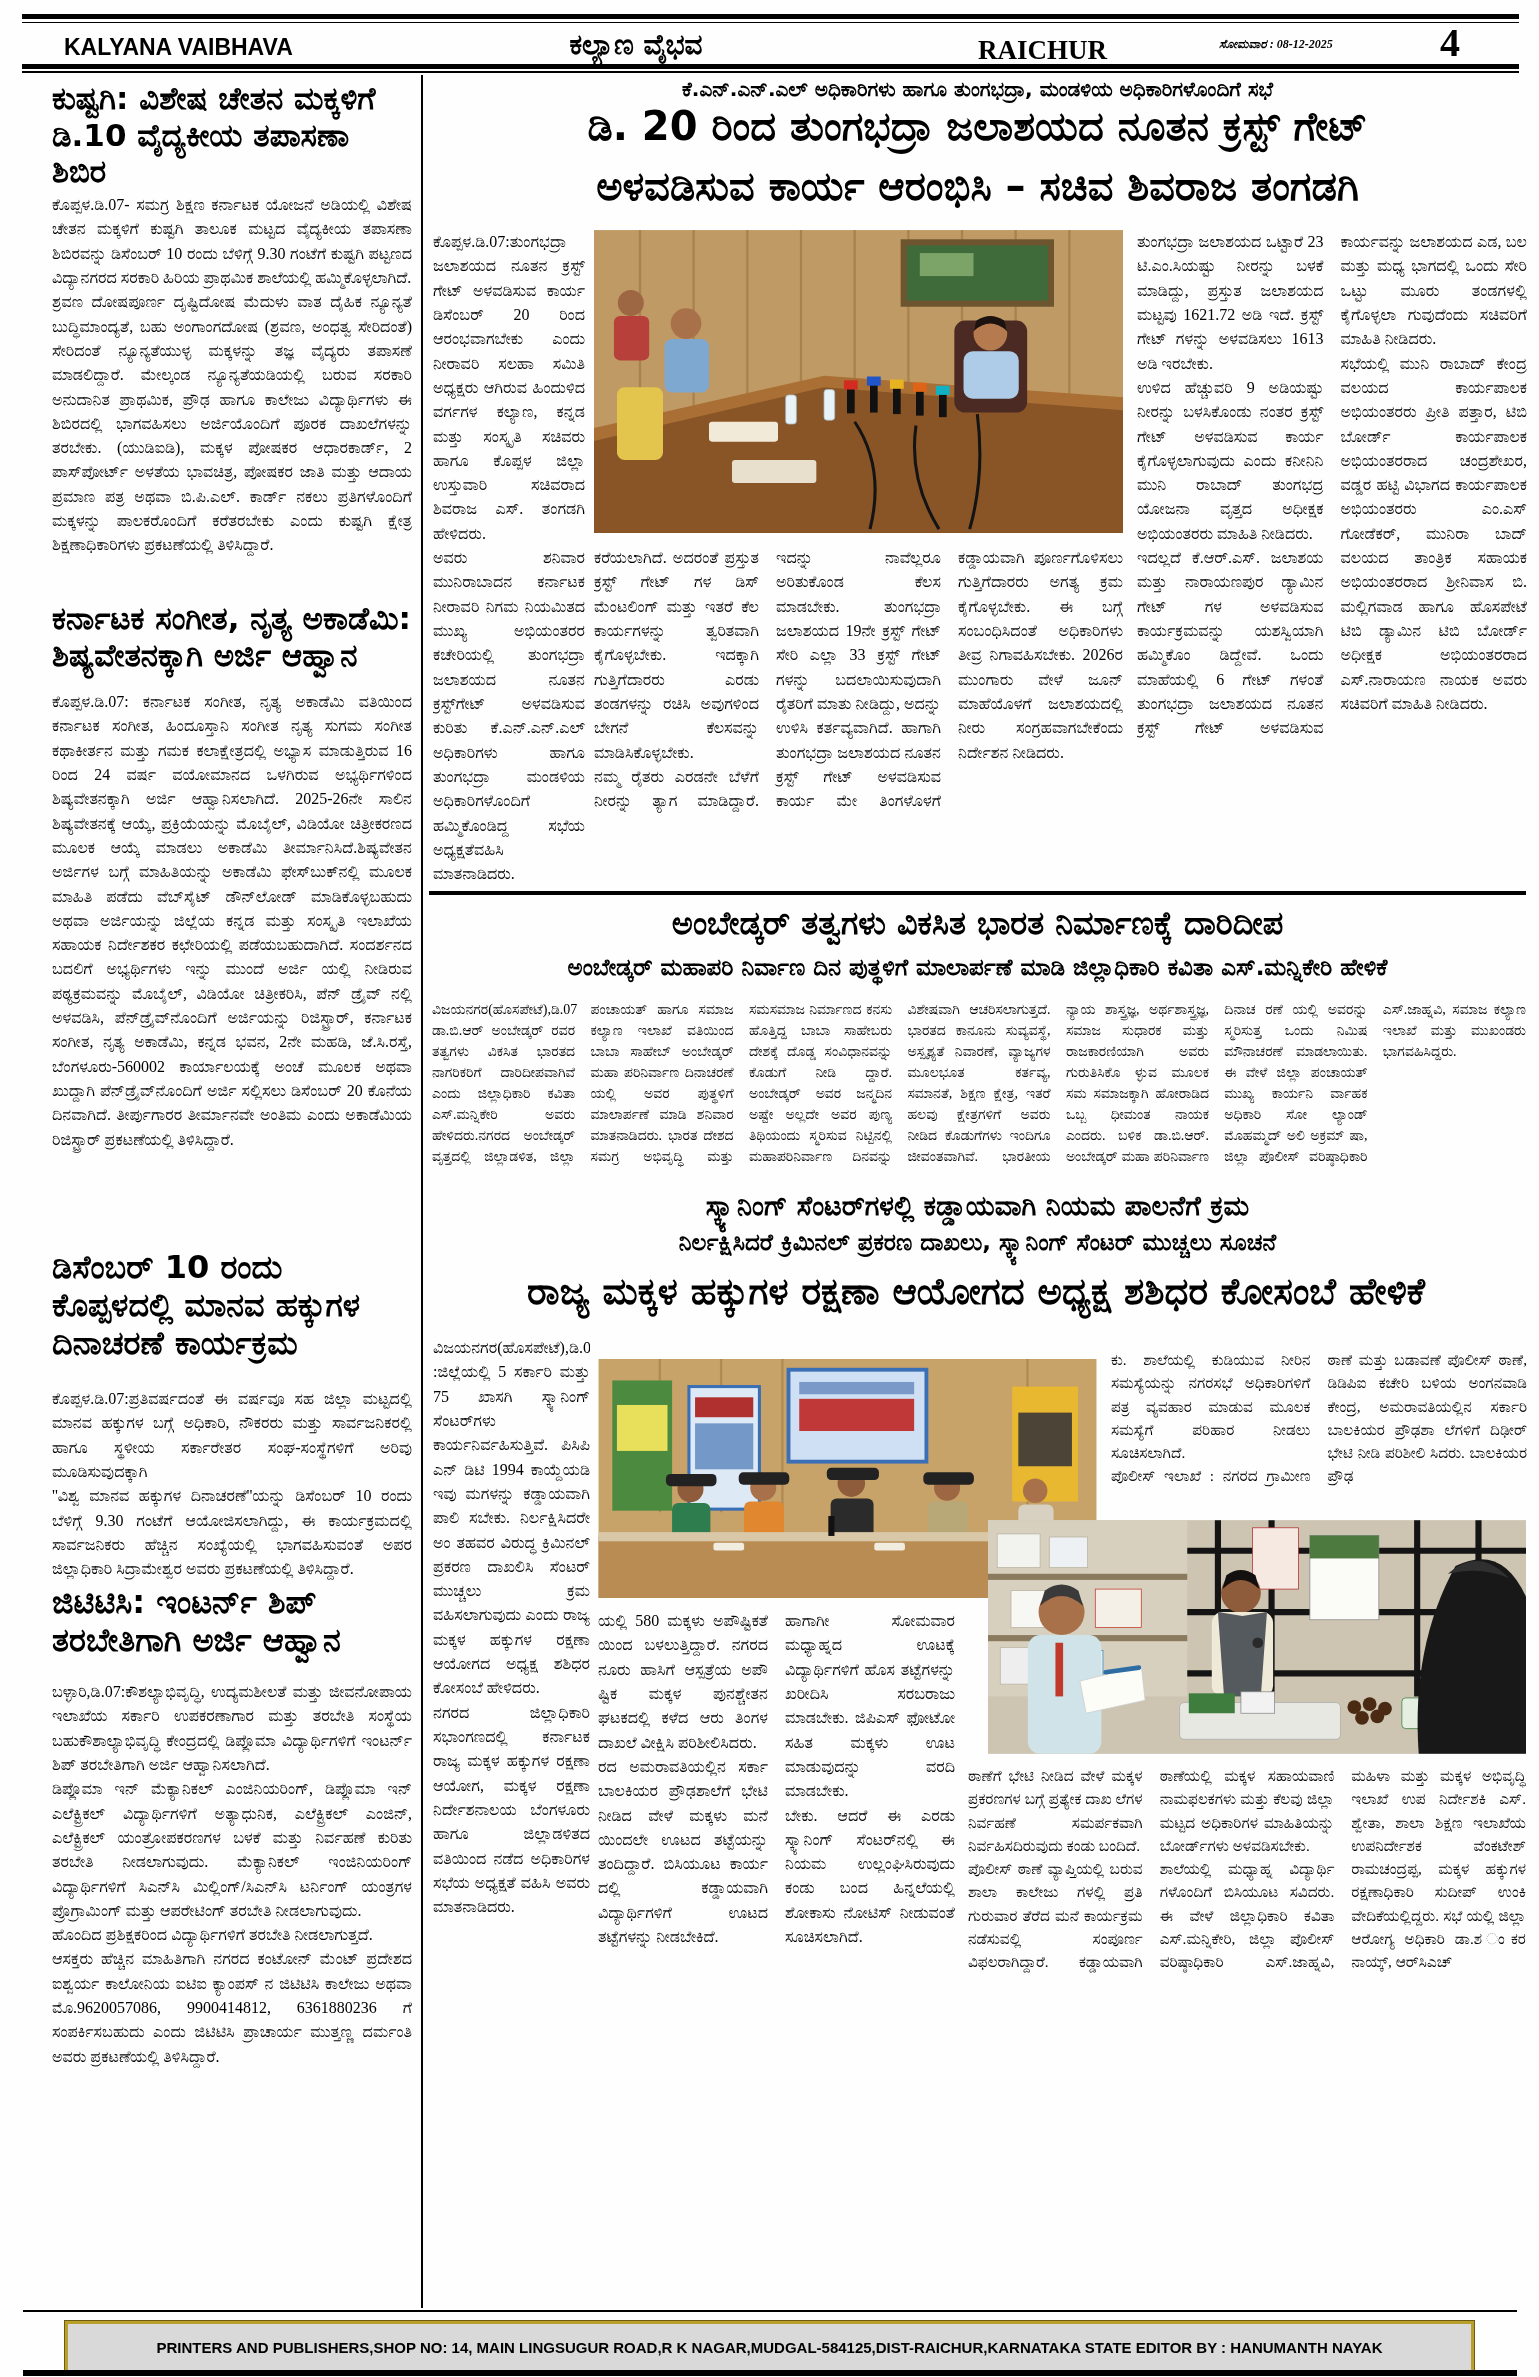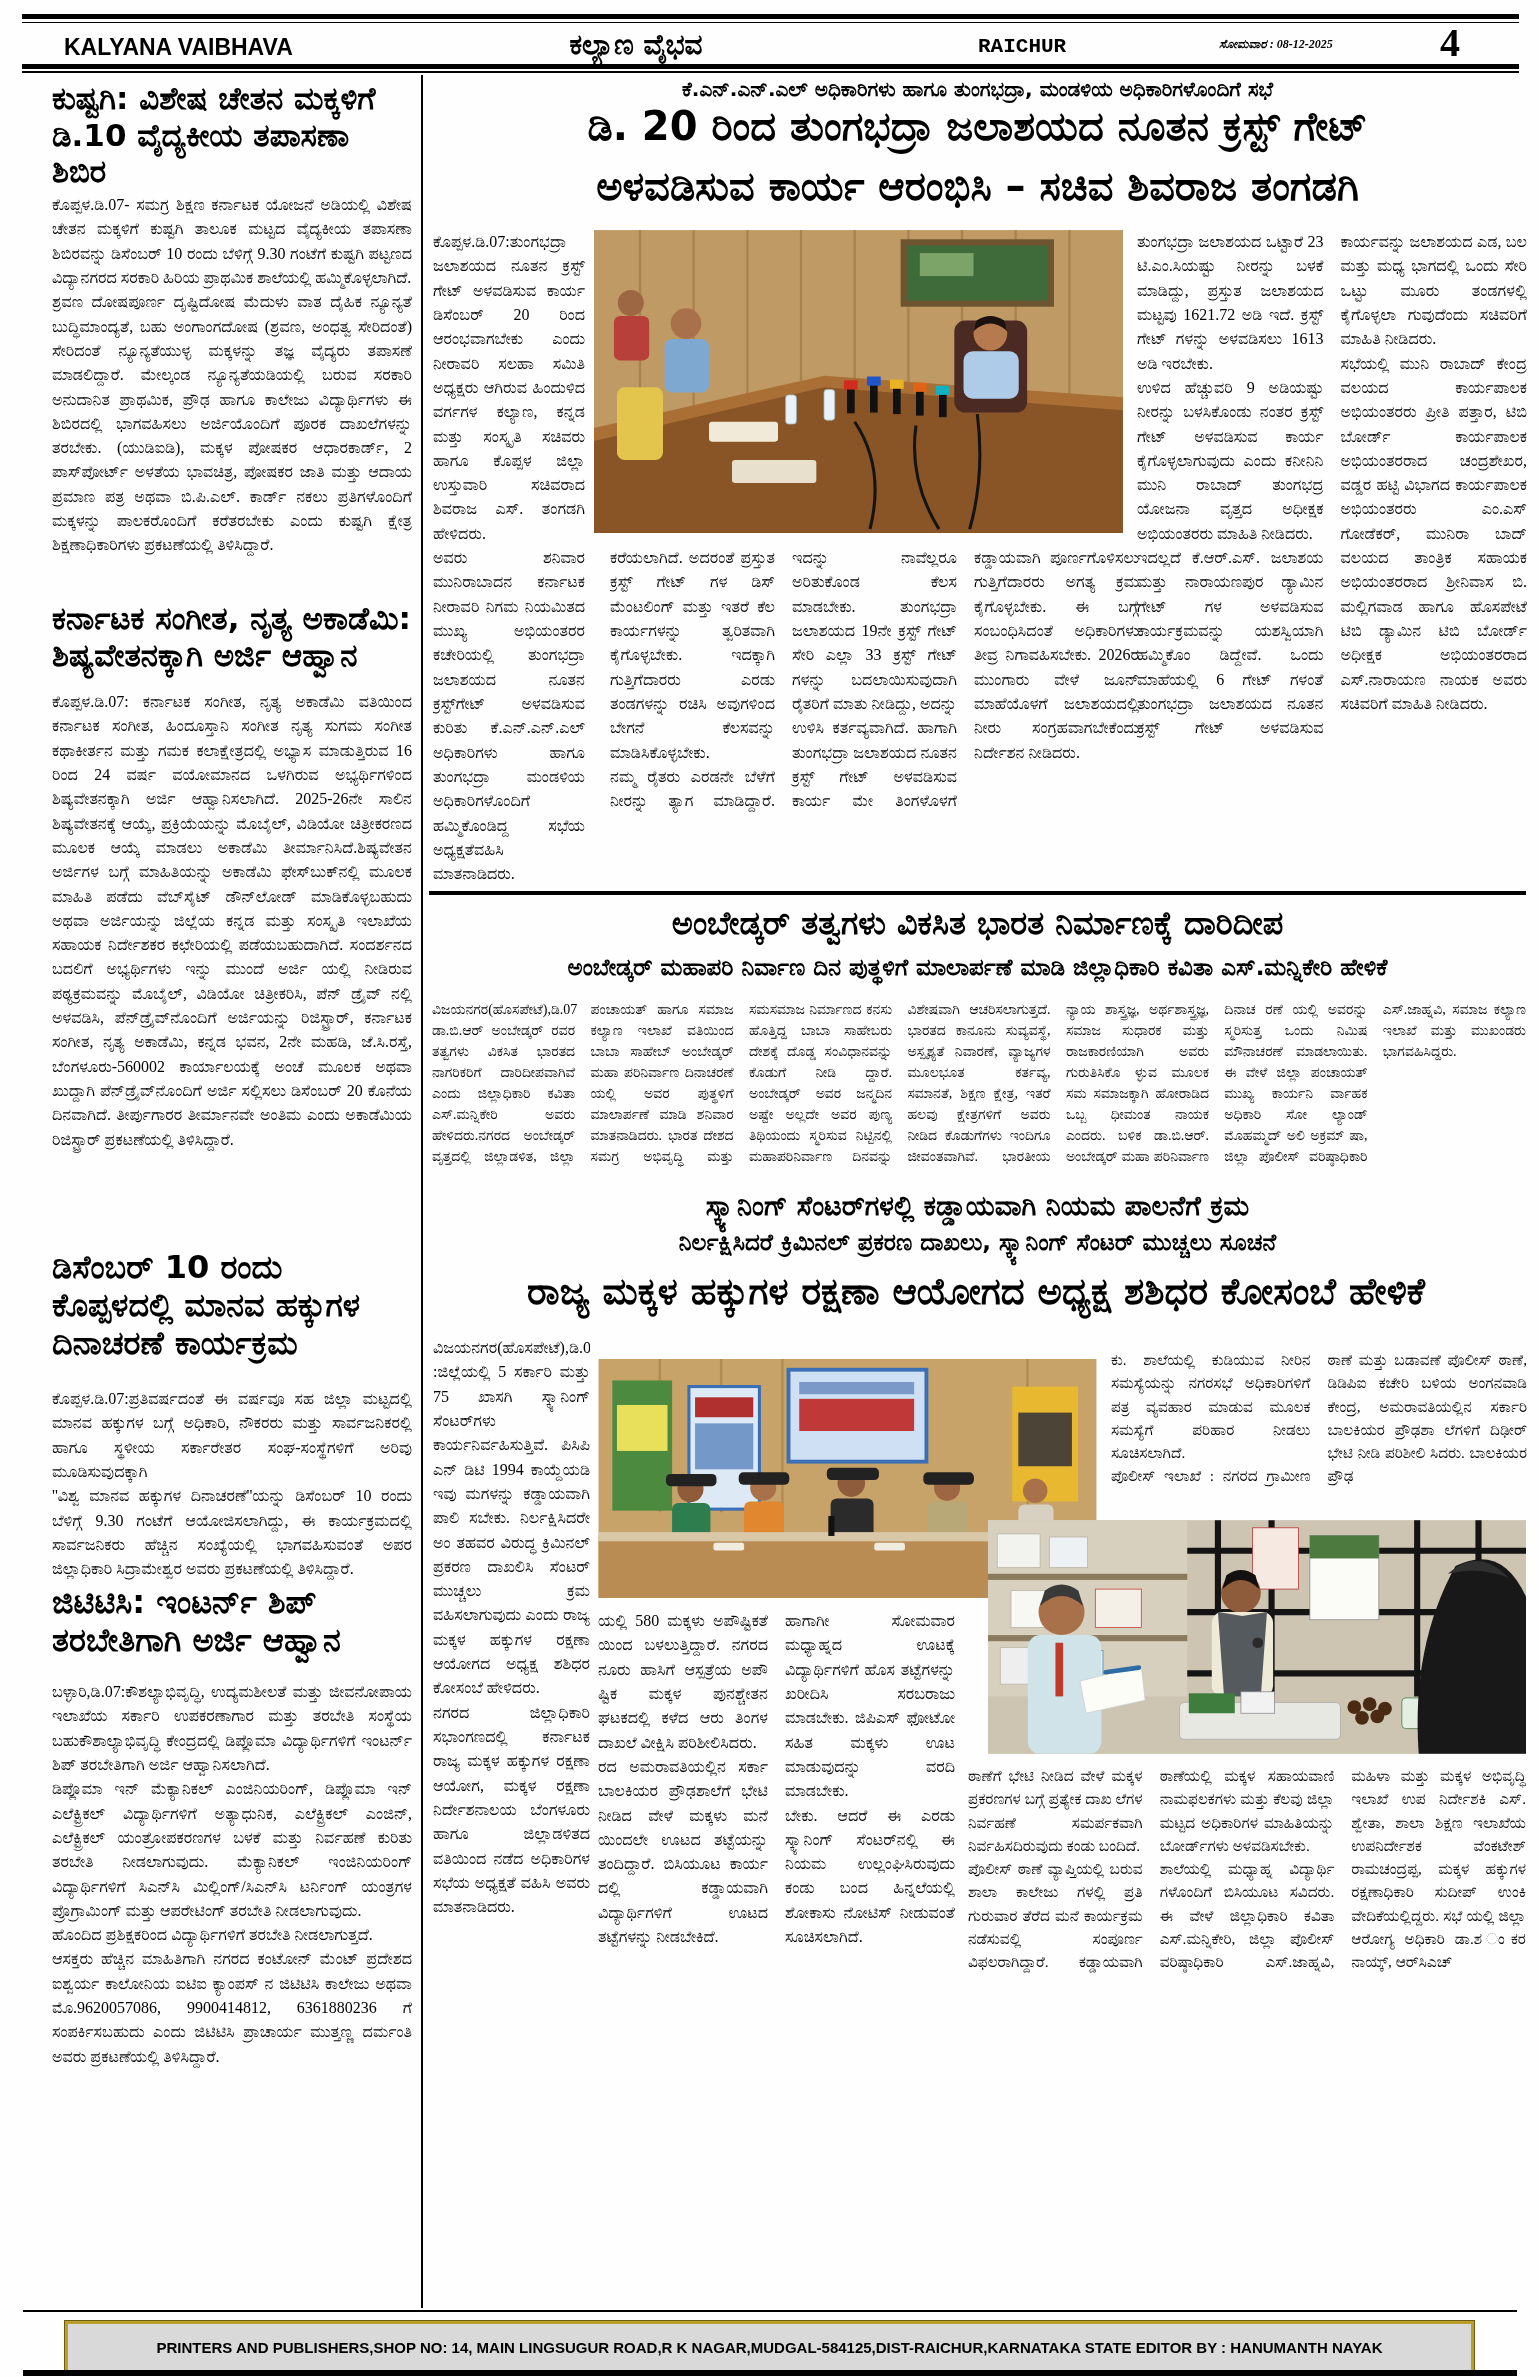--- a/index.html
+++ b/index.html
@@ -3,21 +3,21 @@
 <meta charset="utf-8">
 <style>
   html,body{margin:0;padding:0;background:#9a9a9a;}
   .page{position:relative;width:1540px;height:2377px;background:#fefefe;color:#000;
         font-family:"Liberation Serif", serif;overflow:hidden;}
   .abs{position:absolute;}
   .rule{background:#000;}
   .vert-rule{background:#000;width:1.5px;}
   .masthead-en{font-family:"Liberation Sans",sans-serif;font-weight:bold;font-size:23px;letter-spacing:0px;}
   .masthead-kn{font-family:"DejaVu Sans",sans-serif;font-weight:bold;font-size:28px;}
-  .masthead-city{font-family:Liberation Mono, monospace;font-weight:bold;font-size:21px;}
+  .masthead-city{font-family:Liberation Serif, serif;font-weight:bold;font-size:27px;}
   .masthead-date{font-family:"Liberation Serif",serif;font-weight:bold;font-size:12px;font-style:italic;}
   .page-num{font-family:"Liberation Serif",serif;font-weight:bold;font-size:40px;line-height:1;}
   .headline{font-family:"DejaVu Sans",sans-serif;font-weight:bold;line-height:1.18;}
   .kicker{font-family:"DejaVu Sans",sans-serif;font-weight:bold;text-align:center;}
   .body-text{font-size:16px;line-height:1.52;text-align:justify;white-space:pre-line;overflow:hidden;}
   .cols2{column-count:2;column-gap:17px;}
   .cols3{column-count:3;column-gap:17px;}
   .cols7{column-count:7;column-gap:15.3px;}
   .center{text-align:center;}
   .footer-box{border:3.1px solid #b9a02c;outline:1.5px solid #6d5c10;background:#d9d9d9;
@@ -115,21 +115,21 @@
 
       <rect x="250" y="215" width="14" height="38" rx="4" fill="#e9f2f7" stroke="#9db6c4"></rect>
       <rect x="300" y="208" width="14" height="40" rx="4" fill="#e9f2f7" stroke="#9db6c4"></rect>
       <rect x="150" y="250" width="90" height="26" rx="4" fill="#f2ead8"></rect>
       <rect x="180" y="300" width="110" height="30" rx="4" fill="#e8e0cc"></rect>
 
       <path d="M340 250 q40 60 20 140 M420 255 q-10 70 30 135 M500 240 q10 80 -10 150" stroke="#141414" stroke-width="4" fill="none"></path>
     </svg>
   </div>
 
-  <div class="abs body-text cols3" style="left:594px;top:546px;width:529px;height:341px;margin-left:16px;">ಕರೆಯಲಾಗಿದೆ. ಅದರಂತೆ ಪ್ರಸ್ತುತ ಕ್ರಸ್ಟ್ ಗೇಟ್ ಗಳ ಡಿಸ್ ಮೆಂಟಲಿಂಗ್ ಮತ್ತು ಇತರೆ ಕೆಲ ಕಾರ್ಯಗಳನ್ನು ತ್ವರಿತವಾಗಿ ಕೈಗೊಳ್ಳಬೇಕು. ಇದಕ್ಕಾಗಿ ಗುತ್ತಿಗೆದಾರರು ಎರಡು ತಂಡಗಳನ್ನು ರಚಿಸಿ ಅವುಗಳಿಂದ ಬೇಗನೆ ಕೆಲಸವನ್ನು ಮಾಡಿಸಿಕೊಳ್ಳಬೇಕು.
+  <div class="abs body-text cols3" style="left:594px;top:546px;width:529px;height:341px;">ಕರೆಯಲಾಗಿದೆ. ಅದರಂತೆ ಪ್ರಸ್ತುತ ಕ್ರಸ್ಟ್ ಗೇಟ್ ಗಳ ಡಿಸ್ ಮೆಂಟಲಿಂಗ್ ಮತ್ತು ಇತರೆ ಕೆಲ ಕಾರ್ಯಗಳನ್ನು ತ್ವರಿತವಾಗಿ ಕೈಗೊಳ್ಳಬೇಕು. ಇದಕ್ಕಾಗಿ ಗುತ್ತಿಗೆದಾರರು ಎರಡು ತಂಡಗಳನ್ನು ರಚಿಸಿ ಅವುಗಳಿಂದ ಬೇಗನೆ ಕೆಲಸವನ್ನು ಮಾಡಿಸಿಕೊಳ್ಳಬೇಕು.
 ನಮ್ಮ ರೈತರು ಎರಡನೇ ಬೆಳೆಗೆ ನೀರನ್ನು ತ್ಯಾಗ ಮಾಡಿದ್ದಾರೆ. ಇದನ್ನು ನಾವೆಲ್ಲರೂ ಅರಿತುಕೊಂಡ ಕೆಲಸ ಮಾಡಬೇಕು. ತುಂಗಭದ್ರಾ ಜಲಾಶಯದ 19ನೇ ಕ್ರಸ್ಟ್ ಗೇಟ್ ಸೇರಿ ಎಲ್ಲಾ 33 ಕ್ರಸ್ಟ್ ಗೇಟ್ ಗಳನ್ನು ಬದಲಾಯಿಸುವುದಾಗಿ ರೈತರಿಗೆ ಮಾತು ನೀಡಿದ್ದು, ಅದನ್ನು ಉಳಿಸಿ ಕರ್ತವ್ಯವಾಗಿದೆ. ಹಾಗಾಗಿ ತುಂಗಭದ್ರಾ ಜಲಾಶಯದ ನೂತನ ಕ್ರಸ್ಟ್ ಗೇಟ್ ಅಳವಡಿಸುವ ಕಾರ್ಯ ಮೇ ತಿಂಗಳೊಳಗೆ ಕಡ್ಡಾಯವಾಗಿ ಪೂರ್ಣಗೊಳಿಸಲು ಗುತ್ತಿಗೆದಾರರು ಅಗತ್ಯ ಕ್ರಮ ಕೈಗೊಳ್ಳಬೇಕು. ಈ ಬಗ್ಗೆ ಸಂಬಂಧಿಸಿದಂತೆ ಅಧಿಕಾರಿಗಳು ತೀವ್ರ ನಿಗಾವಹಿಸಬೇಕು. 2026ರ ಮುಂಗಾರು ವೇಳೆ ಜೂನ್ ಮಾಹೆಯೊಳಗೆ ಜಲಾಶಯದಲ್ಲಿ ನೀರು ಸಂಗ್ರಹವಾಗಬೇಕೆಂದು ನಿರ್ದೇಶನ ನೀಡಿದರು.</div>
   <div class="abs body-text cols2" style="left:1137px;top:230px;width:390px;height:656px;">ತುಂಗಭದ್ರಾ ಜಲಾಶಯದ ಒಟ್ಟಾರೆ 23 ಟಿ.ಎಂ.ಸಿಯಷ್ಟು ನೀರನ್ನು ಬಳಕೆ ಮಾಡಿದ್ದು, ಪ್ರಸ್ತುತ ಜಲಾಶಯದ ಮಟ್ಟವು 1621.72 ಅಡಿ ಇದೆ. ಕ್ರಸ್ಟ್ ಗೇಟ್ ಗಳನ್ನು ಅಳವಡಿಸಲು 1613 ಅಡಿ ಇರಬೇಕು.
 ಉಳಿದ ಹೆಚ್ಚುವರಿ 9 ಅಡಿಯಷ್ಟು ನೀರನ್ನು ಬಳಸಿಕೊಂಡು ನಂತರ ಕ್ರಸ್ಟ್ ಗೇಟ್ ಅಳವಡಿಸುವ ಕಾರ್ಯ ಕೈಗೊಳ್ಳಲಾಗುವುದು ಎಂದು ಕನೀನಿನಿ ಮುನಿ ರಾಬಾದ್ ತುಂಗಭದ್ರ ಯೋಜನಾ ವೃತ್ತದ ಅಧೀಕ್ಷಕ ಅಭಿಯಂತರರು ಮಾಹಿತಿ ನೀಡಿದರು.
 ಇದಲ್ಲದೆ ಕೆ.ಆರ್.ಎಸ್. ಜಲಾಶಯ ಮತ್ತು ನಾರಾಯಣಪುರ ಡ್ಯಾಮಿನ ಗೇಟ್ ಗಳ ಅಳವಡಿಸುವ ಕಾರ್ಯಕ್ರಮವನ್ನು ಯಶಸ್ವಿಯಾಗಿ ಹಮ್ಮಿಕೊಂ ಡಿದ್ದೇವೆ. ಒಂದು ಮಾಹೆಯಲ್ಲಿ 6 ಗೇಟ್ ಗಳಂತೆ ತುಂಗಭದ್ರಾ ಜಲಾಶಯದ ನೂತನ ಕ್ರಸ್ಟ್ ಗೇಟ್ ಅಳವಡಿಸುವ ಕಾರ್ಯವನ್ನು ಜಲಾಶಯದ ಎಡ, ಬಲ ಮತ್ತು ಮಧ್ಯ ಭಾಗದಲ್ಲಿ ಒಂದು ಸೇರಿ ಒಟ್ಟು ಮೂರು ತಂಡಗಳಲ್ಲಿ ಕೈಗೊಳ್ಳಲಾ ಗುವುದೆಂದು ಸಚಿವರಿಗೆ ಮಾಹಿತಿ ನೀಡಿದರು.
 ಸಭೆಯಲ್ಲಿ ಮುನಿ ರಾಬಾದ್ ಕೇಂದ್ರ ವಲಯದ ಕಾರ್ಯಪಾಲಕ ಅಭಿಯಂತರರು ಪ್ರೀತಿ ಪತ್ತಾರ, ಟಿಬಿ ಬೋರ್ಡ್ ಕಾರ್ಯಪಾಲಕ ಅಭಿಯಂತರರಾದ ಚಂದ್ರಶೇಖರ, ವಡ್ಡರ ಹಟ್ಟಿ ವಿಭಾಗದ ಕಾರ್ಯಪಾಲಕ ಅಭಿಯಂತರರು ಎಂ.ಎಸ್ ಗೋಡೆಕರ್, ಮುನಿರಾ ಬಾದ್ ವಲಯದ ತಾಂತ್ರಿಕ ಸಹಾಯಕ ಅಭಿಯಂತರರಾದ ಶ್ರೀನಿವಾಸ ಬಿ. ಮಲ್ಲಿಗವಾಡ ಹಾಗೂ ಹೊಸಪೇಟೆ ಟಿಬಿ ಡ್ಯಾಮಿನ ಟಿಬಿ ಬೋರ್ಡ್ ಅಧೀಕ್ಷಕ ಅಭಿಯಂತರರಾದ ಎಸ್.ನಾರಾಯಣ ನಾಯಕ ಅವರು ಸಚಿವರಿಗೆ ಮಾಹಿತಿ ನೀಡಿದರು.</div>
 
   <div class="abs rule" style="left:429px;top:891px;width:1097px;height:3.8px;"></div>
 
   <div class="abs headline center" style="left:429px;top:905px;width:1097px;font-size:32px;">ಅಂಬೇಡ್ಕರ್ ತತ್ವಗಳು ವಿಕಸಿತ ಭಾರತ ನಿರ್ಮಾಣಕ್ಕೆ ದಾರಿದೀಪ</div>
   <div class="abs headline center" style="left:429px;top:954px;width:1097px;font-size:23px;">ಅಂಬೇಡ್ಕರ್ ಮಹಾಪರಿ ನಿರ್ವಾಣ ದಿನ ಪುತ್ಥಳಿಗೆ ಮಾಲಾರ್ಪಣೆ ಮಾಡಿ ಜಿಲ್ಲಾಧಿಕಾರಿ ಕವಿತಾ ಎಸ್.ಮನ್ನಿಕೇರಿ ಹೇಳಿಕೆ</div>

